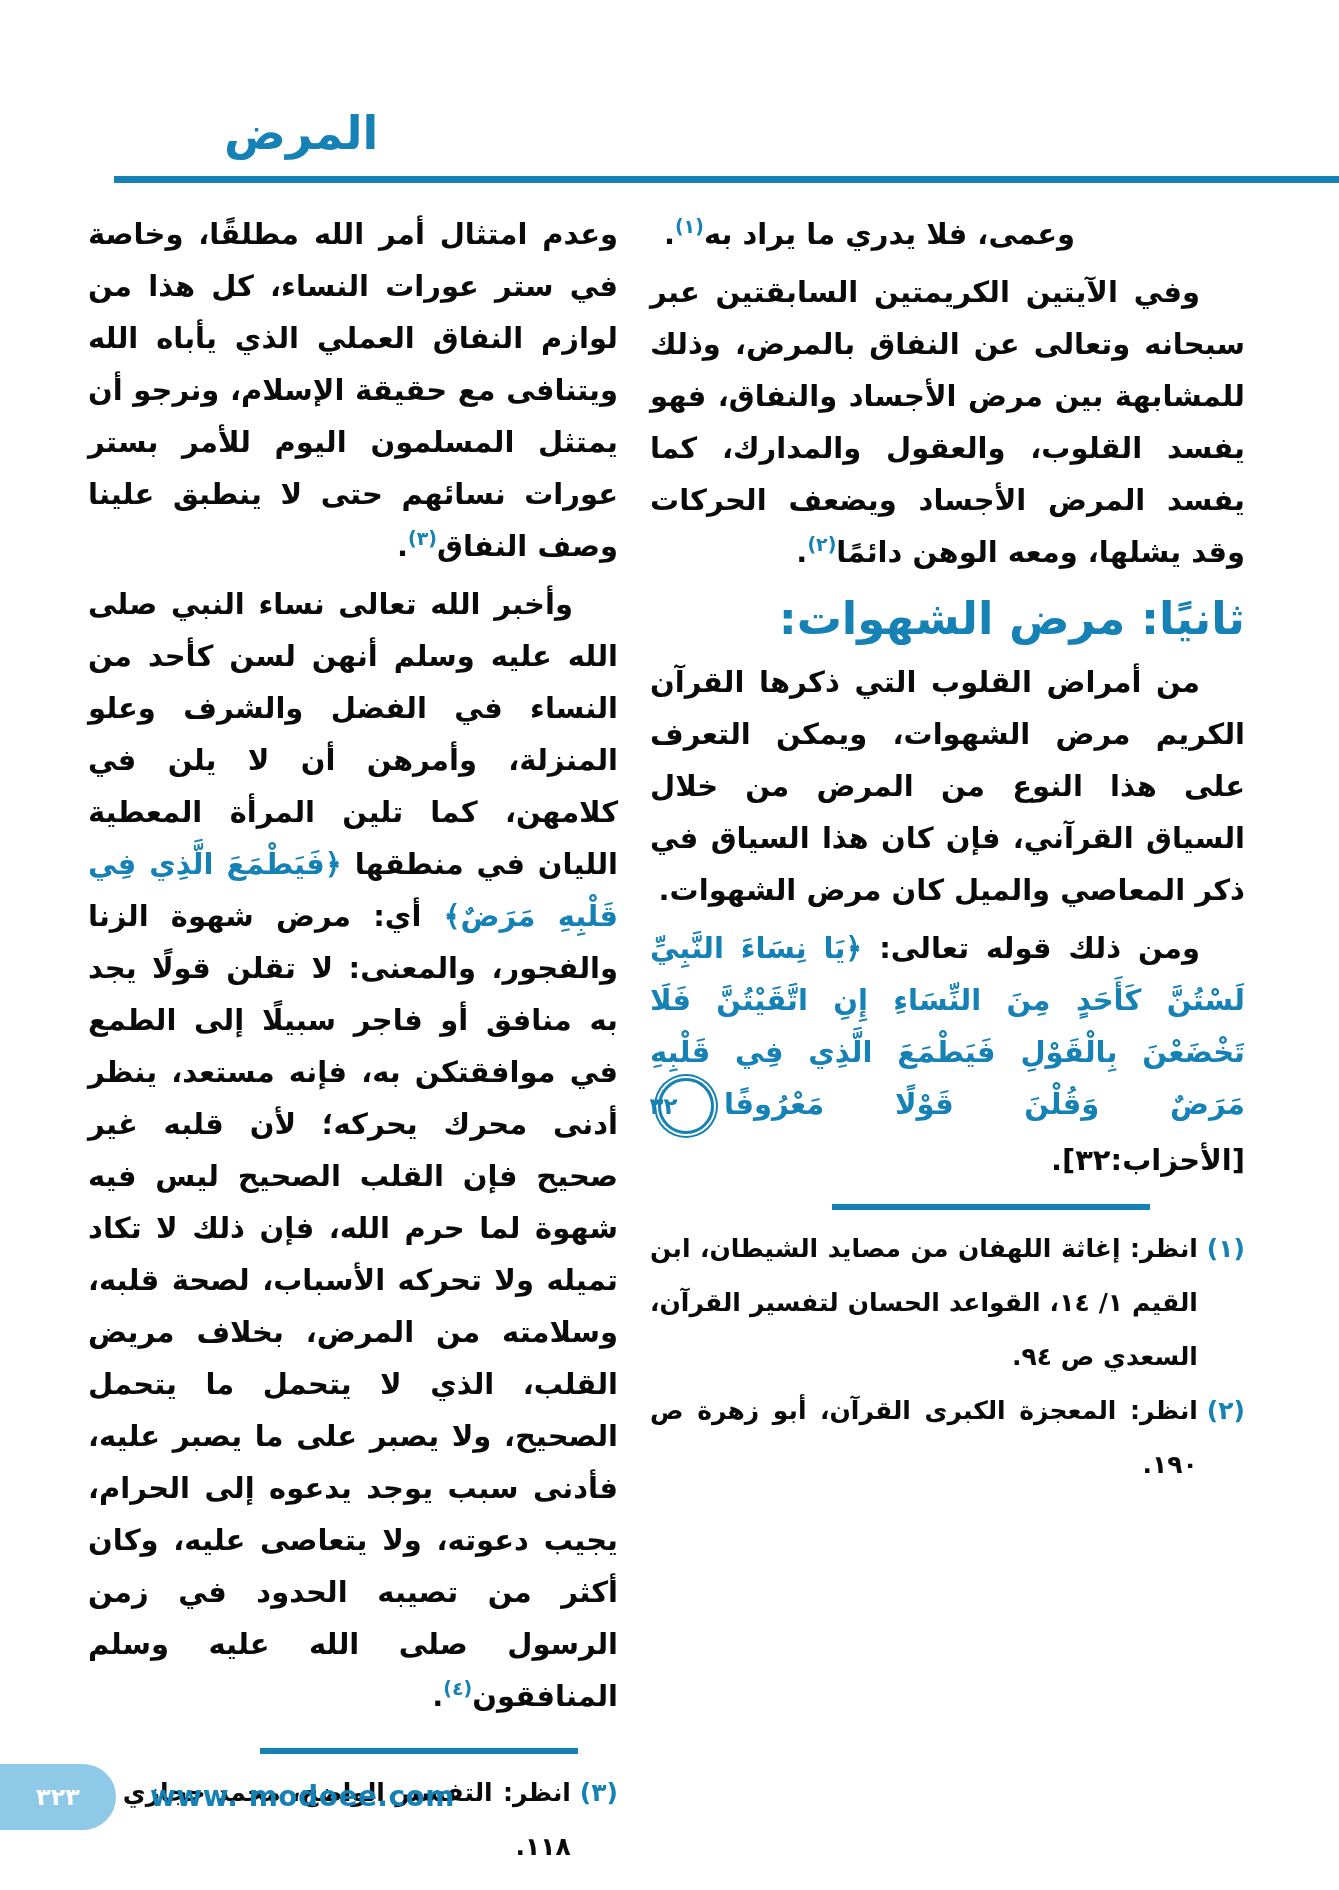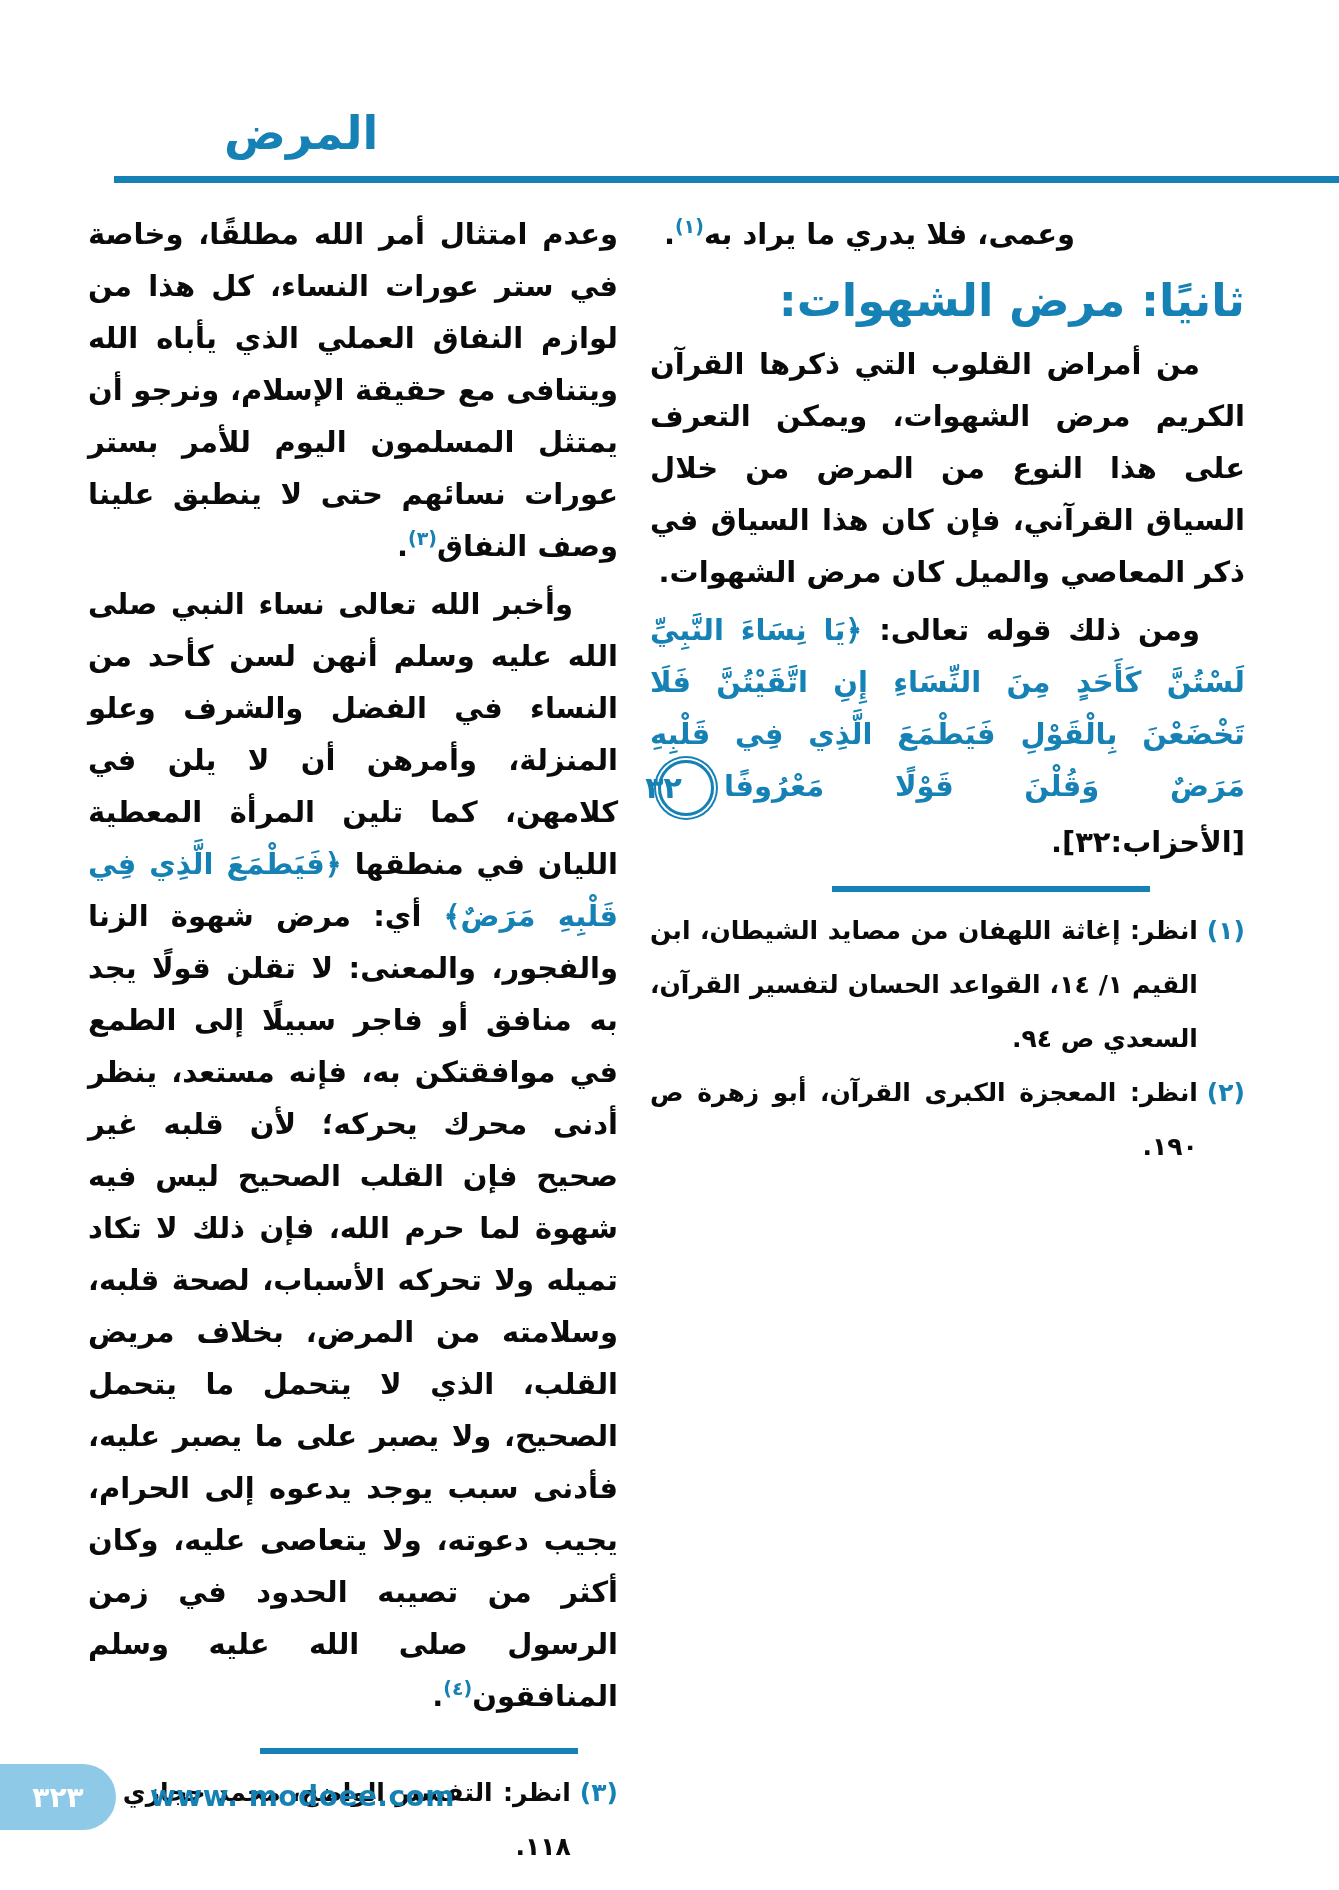--- a/index.html
+++ b/index.html
@@ -59,21 +59,21 @@
     margin:12px 0 8px 0 !important;
   }
   .verse{color:var(--accent);}
   .ayah-badge{
     display:inline-flex;align-items:center;justify-content:center;
     width:50px;height:50px;
     border:3px solid var(--accent);
     border-radius:50%;
     box-shadow:0 0 0 2px #ffffff,0 0 0 4px var(--accent);
     color:var(--accent);
-    font-size:30px;line-height:1;
+    font-size:23px;line-height:1;
     vertical-align:middle;
     margin:0 10px 0 8px;
   }
   
   .fn-divider{
     height:6px;background:var(--accent);
     width:318px;
   }
   .fn-divider-right{margin:18px 95px 12px 0;}
   .fn-divider-left{margin:26px 40px 12px 0;}
@@ -84,21 +84,21 @@
   }
   .fn-num{color:var(--accent);flex:none;}
   .fn-text{text-align:justify;flex:1 1 auto;}
   
   .page-badge{
     position:absolute;left:0;top:1764px;
     width:116px;height:66px;
     background:var(--badge_bg);
     border-radius:0 33px 33px 0;
     display:flex;align-items:center;justify-content:center;
-    color:#ffffff;font-size:28px;font-weight:bold;
+    color:#ffffff;font-size:24px;font-weight:bold;
   }
   .website{
     position:absolute;left:150px;top:1780px;
     direction:ltr;
     color:var(--accent);
     font-size:28px;font-weight:bold;
     letter-spacing:0.5px;
   }
 </style>
 </head>
@@ -107,20 +107,21 @@
 <div class="page">
 
   <div class="header-title">المرض</div>
   <div class="header-rule"></div>
 
   <div class="cols">
 
     <div class="col col-right">
       <p class="carry-indent"><span>وعمى، فلا يدري ما يراد به</span><span class="fnref">(١)</span><span>.</span></p>
 
+      <p class="indent"><span>وفي الآيتين الكريمتين السابقتين عبر سبحانه وتعالى عن النفاق بالمرض، وذلك للمشابهة بين مرض الأجساد والنفاق، فهو يفسد القلوب، والعقول والمدارك، كما يفسد المرض الأجساد ويضعف الحركات وقد يشلها، ومعه الوهن دائمًا</span><span class="fnref">(٢)</span><span>.</span></p>
 
       <p class="section-heading">ثانيًا: مرض الشهوات:</p>
 
       <p class="indent">من أمراض القلوب التي ذكرها القرآن الكريم مرض الشهوات، ويمكن التعرف على هذا النوع من المرض من خلال السياق القرآني، فإن كان هذا السياق في ذكر المعاصي والميل كان مرض الشهوات.</p>
 
       <p class="indent"><span>ومن ذلك قوله تعالى: </span><span class="verse">﴿</span><span class="verse">يَا نِسَاءَ النَّبِيِّ لَسْتُنَّ كَأَحَدٍ مِنَ النِّسَاءِ إِنِ اتَّقَيْتُنَّ فَلَا تَخْضَعْنَ بِالْقَوْلِ فَيَطْمَعَ الَّذِي فِي قَلْبِهِ مَرَضٌ وَقُلْنَ قَوْلًا مَعْرُوفًا</span><span class="ayah-badge">٣٢</span><span>[الأحزاب:٣٢].</span></p>
 
 
       <div class="fn-divider fn-divider-right"></div>
 

